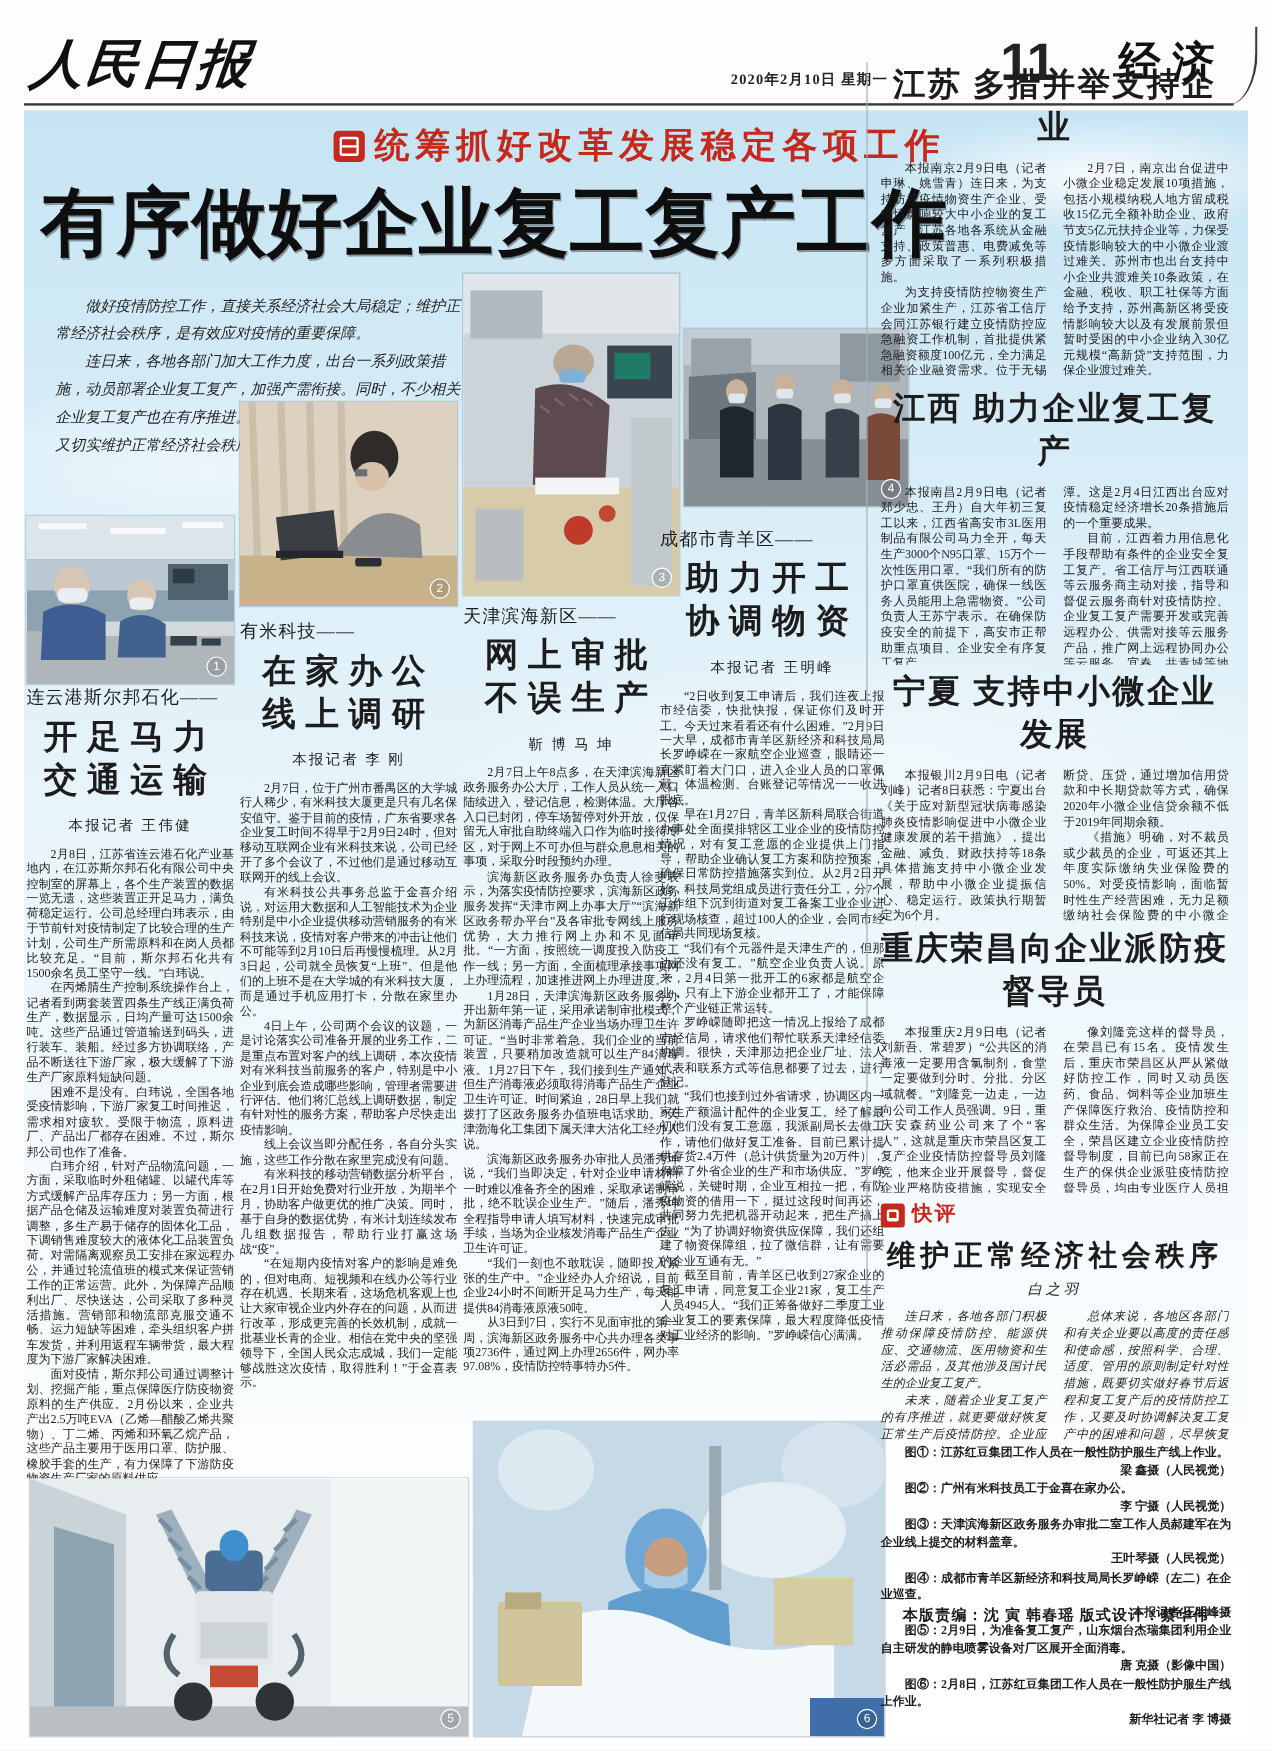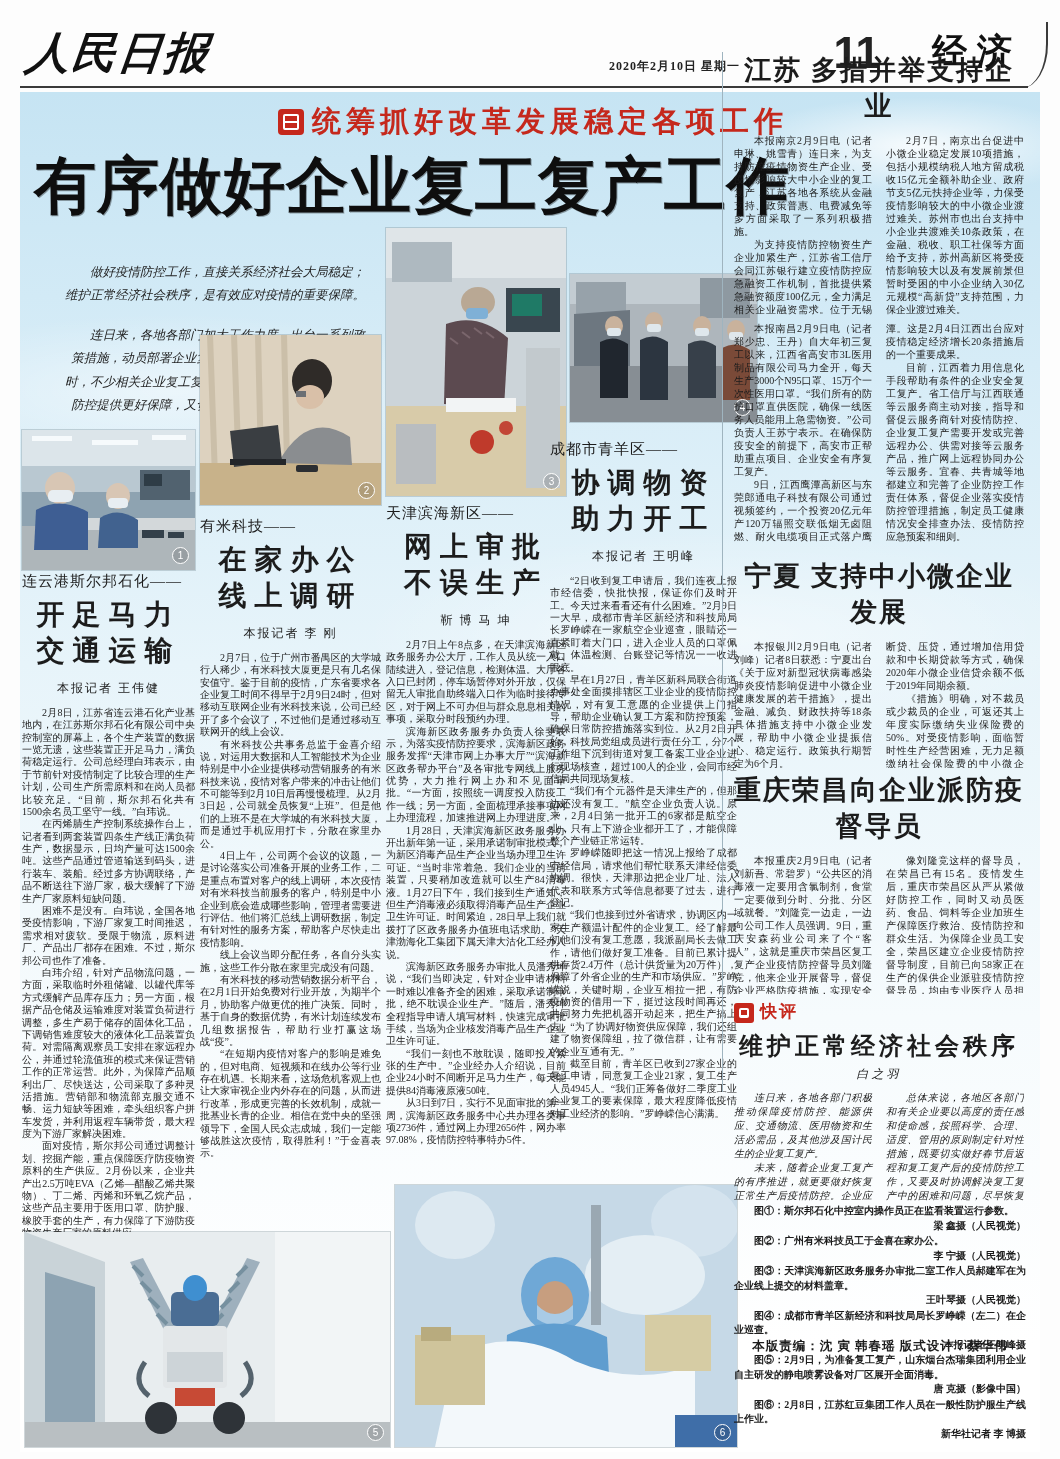--- a/index.html
+++ b/index.html
@@ -27,21 +27,21 @@
   .banner{position:absolute;left:258px;top:10px;display:flex;align-items:center;gap:8px;}
   .logo-box{width:26px;height:26px;background:#c5281c;border-radius:4px;position:relative;flex:0 0 auto;}
   .logo-box::before{content:"";position:absolute;left:5px;top:5px;right:5px;bottom:5px;border:2px solid #fff;border-radius:2px;}
   .logo-box::after{content:"";position:absolute;left:6px;top:12px;right:6px;height:2px;background:#fff;}
   .banner-text{font-size:29px;font-weight:900;color:#c5281c;letter-spacing:5px;}
   
   .main-headline{position:absolute;left:14px;top:52px;width:716px;font-size:62px;font-weight:900;
                  letter-spacing:1px;color:#0e0e0e;text-shadow:1px 1px 0 rgba(0,0,0,.35);white-space:nowrap;}
   .editor-note{position:absolute;left:26px;top:152px;width:338px;font-style:italic;
                font-size:12.5px;line-height:1.85;color:#1e1e1e;}
-  .editor-note .para{text-indent:2em;margin:17px;text-align:center;}
+  .editor-note .para{text-indent:2em;margin:0;}
   .editor-sig{text-align:right;padding-right:2.5em;font-weight:bold;margin-top:2px;}
   
   .photo{position:absolute;overflow:hidden;box-shadow:0 0 0 1px rgba(120,140,150,.35);}
   .photo svg{display:block;width:100%;height:100%;}
   .photo-num{position:absolute;right:6px;bottom:6px;width:15px;height:15px;border:1px solid #fff;
              border-radius:50%;color:#fff;font-size:10px;line-height:15px;text-align:center;
              font-family:"Liberation Sans",sans-serif;background:rgba(0,0,0,.12);}
   #photo1{left:2px;top:338px;width:173px;height:140px;}
   #photo2{left:180px;top:243px;width:181px;height:170px;}
   #photo3{left:366px;top:136px;width:180px;height:268px;}
@@ -281,22 +281,22 @@
           <p class="para">滨海新区政务服务办负责人徐斐表示，为落实疫情防控要求，滨海新区政务服务发挥“天津市网上办事大厅”“滨海新区政务帮办平台”及各审批专网线上服务优势，大力推行网上办和不见面审批。“一方面，按照统一调度投入防疫工作一线；另一方面，全面梳理承接事项网上办理流程，加速推进网上办理进度。”</p>
           <p class="para">1月28日，天津滨海新区政务服务办开出新年第一证，采用承诺制审批模式，为新区消毒产品生产企业当场办理卫生许可证。“当时非常着急。我们企业的当前装置，只要稍加改造就可以生产84消毒液。1月27日下午，我们接到生产通知，但生产消毒液必须取得消毒产品生产企业卫生许可证。时间紧迫，28日早上我们就拨打了区政务服务办值班电话求助。”天津渤海化工集团下属天津大沽化工经办人说。</p>
           <p class="para">滨海新区政务服务办审批人员潘秀坤说，“我们当即决定，针对企业申请材料一时难以准备齐全的困难，采取承诺制审批，绝不耽误企业生产。”随后，潘秀坤全程指导申请人填写材料，快速完成审批手续，当场为企业核发消毒产品生产企业卫生许可证。</p>
           <p class="para">“我们一刻也不敢耽误，随即投入紧张的生产中。”企业经办人介绍说，目前企业24小时不间断开足马力生产，每天能提供84消毒液原液50吨。</p>
           <p class="para">从3日到7日，实行不见面审批的第一周，滨海新区政务服务中心共办理各类事项2736件，通过网上办理2656件，网办率97.08%，疫情防控特事特办5件。</p>
         </div>
     </div>
 
     <div class="art" id="art4">
       <p class="kicker">成都市青羊区——</p>
+      <p class="atitle">助力开工</p>
       <p class="atitle">协调物资</p>
-      <p class="atitle">助力开工</p>
       <p class="abyline">本报记者 王明峰</p>
       <div class="body">
           <p class="para">“2日收到复工申请后，我们连夜上报市经信委，快批快报，保证你们及时开工。今天过来看看还有什么困难。”2月9日一大早，成都市青羊区新经济和科技局局长罗峥嵘在一家航空企业巡查，眼睛还一直紧盯着大门口，进入企业人员的口罩佩戴、体温检测、台账登记等情况一一收进眼底。</p>
           <p class="para">早在1月27日，青羊区新科局联合街道办事处全面摸排辖区工业企业的疫情防控情况，对有复工意愿的企业提供上门指导，帮助企业确认复工方案和防控预案，确保日常防控措施落实到位。从2月2日开始，科技局党组成员进行责任分工，分7个工作组下沉到街道对复工备案工业企业进行现场核查，超过100人的企业，会同市经信局共同现场复核。</p>
           <p class="para">“我们有个元器件是天津生产的，但那边还没有复工。”航空企业负责人说。原来，2月4日第一批开工的6家都是航空企业，只有上下游企业都开工了，才能保障整个产业链正常运转。</p>
           <p class="para">罗峥嵘随即把这一情况上报给了成都市经信局，请求他们帮忙联系天津经信委协调。很快，天津那边把企业厂址、法人代表和联系方式等信息都要了过去，进行登记。</p>
           <p class="para">“我们也接到过外省请求，协调区内一家生产额温计配件的企业复工。经了解最初他们没有复工意愿，我派副局长去做工作，请他们做好复工准备。目前已累计提供存货2.4万件（总计供货量为20万件），保障了外省企业的生产和市场供应。”罗峥嵘说，关键时期，企业互相拉一把，有防疫物资的借用一下，挺过这段时间再还，共同努力先把机器开动起来，把生产搞上去。“为了协调好物资供应保障，我们还组建了物资保障组，拉了微信群，让有需要的企业互通有无。”</p>
           <p class="para">截至目前，青羊区已收到27家企业的复工申请，同意复工企业21家，复工生产人员4945人。“我们正筹备做好二季度工业企业复工的要素保障，最大程度降低疫情对工业经济的影响。”罗峥嵘信心满满。</p>
         </div>
     </div>
@@ -306,20 +306,21 @@
 
   <div class="side-art" id="jiangsu">
     <h2 class="stitle">江苏 多措并举支持企业</h2>
     <div class="scols">
       <p class="para"><b class="dl">本报南京2月9日电</b><span>（记者申琳、姚雪青）连日来，为支持防控疫情物资生产企业、受疫情影响较大中小企业的复工复产，江苏各地各系统从金融支持、政策普惠、电费减免等多方面采取了一系列积极措施。</span></p>
       <div class="paras"><p class="para">为支持疫情防控物资生产企业加紧生产，江苏省工信厅会同江苏银行建立疫情防控应急融资工作机制，首批提供紧急融资额度100亿元，全力满足相关企业融资需求。位于无锡市的奇天基因生物科技公司在启动试剂盒量产后面临着流动资金缺口，江苏银行无锡分行1月30日获知信息，次日即完成了对企业信用贷款的发放。目前，企业已顺利提款200万元。</p><p class="para">2月7日，南京出台促进中小微企业稳定发展10项措施，包括小规模纳税人地方留成税收15亿元全额补助企业、政府节支5亿元扶持企业等，力保受疫情影响较大的中小微企业渡过难关。苏州市也出台支持中小企业共渡难关10条政策，在金融、税收、职工社保等方面给予支持，苏州高新区将受疫情影响较大以及有发展前景但暂时受困的中小企业纳入30亿元规模“高新贷”支持范围，力保企业渡过难关。</p><p class="para">江苏电力系统也主动为实体企业减负，对于因疫情影响延迟开工企业，电力部门为全省6000余户企业减免基本电费，预计每日为企业节省电费1000万元以上。</p></div>
     </div>
   </div>
 
   <div class="side-art" id="jiangxi">
+    <h2 class="stitle">江西 助力企业复工复产</h2>
     <div class="scols">
       <p class="para"><b class="dl">本报南昌2月9日电</b><span>（记者郑少忠、王丹）自大年初三复工以来，江西省高安市3L医用制品有限公司马力全开，每天生产3000个N95口罩、15万个一次性医用口罩。“我们所有的防护口罩直供医院，确保一线医务人员能用上急需物资。”公司负责人王苏宁表示。在确保防疫安全的前提下，高安市正帮助重点项目、企业安全有序复工复产。</span></p>
       <div class="paras"><p class="para">9日，江西鹰潭高新区与东莞郎通电子科技有限公司通过视频签约，一个投资20亿元年产120万辐照交联低烟无卤阻燃、耐火电缆项目正式落户鹰潭。这是2月4日江西出台应对疫情稳定经济增长20条措施后的一个重要成果。</p><p class="para">目前，江西着力用信息化手段帮助有条件的企业安全复工复产。省工信厅与江西联通等云服务商主动对接，指导和督促云服务商针对疫情防控、企业复工复产需要开发或完善远程办公、供需对接等云服务产品，推广网上远程协同办公等云服务。宜春、共青城等地都建立和完善了企业防控工作责任体系，督促企业落实疫情防控管理措施，制定员工健康情况安全排查办法、疫情防控应急预案和细则。</p></div>
     </div>
   </div>
 
   <div class="side-art" id="ningxia">
     <h2 class="stitle">宁夏 支持中小微企业发展</h2>
     <div class="scols">
       <p class="para"><b class="dl">本报银川2月9日电</b><span>（记者刘峰）记者8日获悉：宁夏出台《关于应对新型冠状病毒感染肺炎疫情影响促进中小微企业健康发展的若干措施》，提出金融、减负、财政扶持等18条具体措施支持中小微企业发展，帮助中小微企业提振信心、稳定运行。政策执行期暂定为6个月。</span></p>
@@ -344,21 +345,21 @@
     <h2 class="stitle">维护正常经济社会秩序</h2>
     <p class="kp-byline">白之羽</p>
     <div class="scols">
         <p class="para">连日来，各地各部门积极推动保障疫情防控、能源供应、交通物流、医用物资和生活必需品，及其他涉及国计民生的企业复工复产。</p>
         <p class="para">未来，随着企业复工复产的有序推进，就更要做好恢复正常生产后疫情防控。企业应创新方式，降低工作场所人流密度，采取倒班制保障生产。在生产过程中，也需提供好防护用品，让职工能安心投入工作。</p>
         <p class="para">总体来说，各地区各部门和有关企业要以高度的责任感和使命感，按照科学、合理、适度、管用的原则制定针对性措施，既要切实做好春节后返程和复工复产后的疫情防控工作，又要及时协调解决复工复产中的困难和问题，尽早恢复正常生产，维护正常经济社会秩序，为稳定经济社会大局提供有力支撑。</p>
       </div>
   </div>
 
   <div id="captions">
-    <p class="cap"><span>图①：斯尔邦石化中控室内操作员正在监看装置运行参数。</span><span class="credit">梁  鑫摄（人民视觉）</span></p>
+    <p class="cap"><span>图①：江苏红豆集团工作人员在一般性防护服生产线上作业。</span><span class="credit">梁  鑫摄（人民视觉）</span></p>
     <p class="cap"><span>图②：广州有米科技员工于金喜在家办公。</span><span class="credit">李  宁摄（人民视觉）</span></p>
     <p class="cap"><span>图③：天津滨海新区政务服务办审批二室工作人员郝建军在为企业线上提交的材料盖章。</span><span class="credit">王叶琴摄（人民视觉）</span></p>
     <p class="cap"><span>图④：成都市青羊区新经济和科技局局长罗峥嵘（左二）在企业巡查。</span><span class="credit">本报记者  王明峰摄</span></p>
     <p class="cap"><span>图⑤：2月9日，为准备复工复产，山东烟台杰瑞集团利用企业自主研发的静电喷雾设备对厂区展开全面消毒。</span><span class="credit">唐  克摄（影像中国）</span></p>
     <p class="cap"><span>图⑥：2月8日，江苏红豆集团工作人员在一般性防护服生产线上作业。</span><span class="credit">新华社记者  李  博摄</span></p>
   </div>
 
   <div id="footer">本版责编：沈  寅  韩春瑶    版式设计：蔡华伟</div>
 
 </div>

